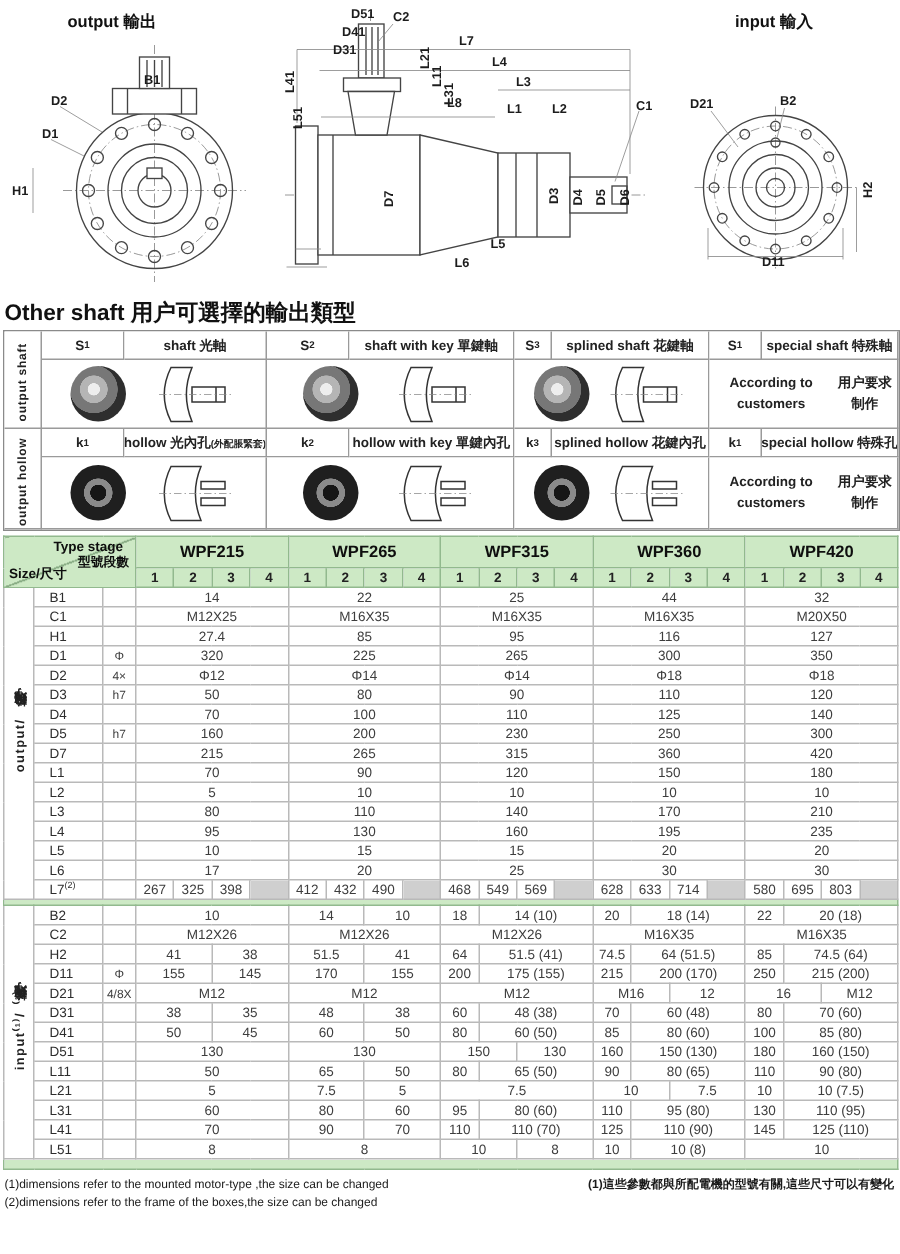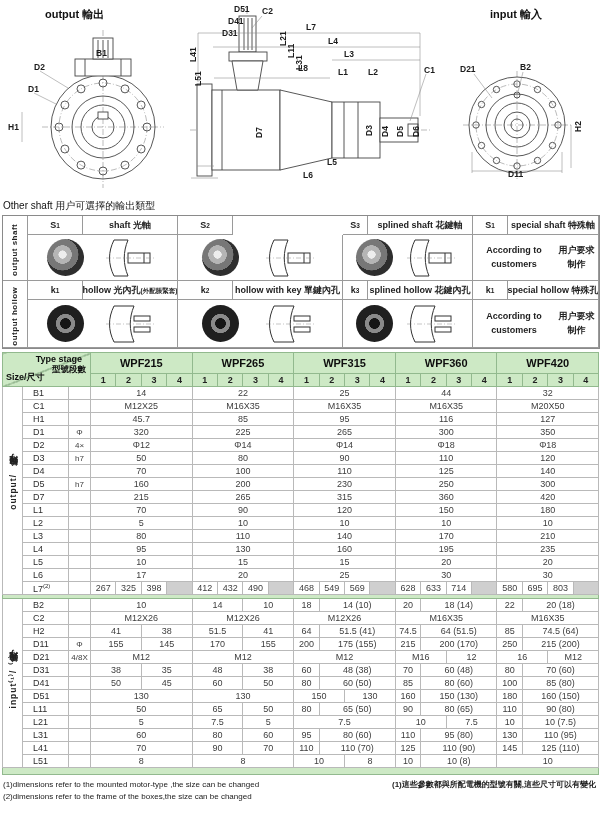--- a/index.html
+++ b/index.html
@@ -11,21 +11,21 @@
   #out-title{left:45px;top:7px;}
   #in-title{left:490px;top:7px;}
   #drawing-svg .o{stroke:#444;stroke-width:0.9;fill:none;}
   #drawing-svg .f{stroke:#444;stroke-width:0.9;fill:#fff;}
   #drawing-svg .cl{stroke:#777;stroke-width:0.5;stroke-dasharray:6 2 1 2;fill:none;}
   #drawing-svg .dim{stroke:#888;stroke-width:0.55;fill:none;}
   #dim-labels text{font-family:"Liberation Sans",sans-serif;font-size:8.5px;font-weight:bold;fill:#1c1c1c;}
 
   
   .oshaft{margin:0 2px;}
-  .os-title{font-size:10px;font-weight:normal;padding:3px 0 2px 1px;color:#111;}
+  .os-title{font-size:15px;font-weight:bold;padding:3px 0 2px 1px;color:#111;}
   .os-grid{display:grid;grid-template-columns:25px 55px 95px 55px 110px 25px 105px 35px 91px;
            grid-template-rows:19px 46px 19px 48px;border:1px solid #8a8a8a;width:596px;}
   .oc{border-right:1px solid #9a9a9a;border-bottom:1px solid #9a9a9a;display:flex;align-items:center;justify-content:center;overflow:hidden;background:#fff;}
   .oside span{writing-mode:vertical-rl;transform:rotate(180deg);font-size:8px;font-weight:bold;letter-spacing:.5px;white-space:nowrap;}
   .ohead{font-weight:bold;font-size:9px;white-space:nowrap;}
   .ohead sub{font-size:6.5px;}
   .ohead .sm{font-size:6.5px;}
   .oimg{justify-content:space-evenly;}
   .photo{width:37px;height:37px;border-radius:50%;flex:0 0 auto;}
   .photo.s{background:radial-gradient(circle at 42% 42%,#eee 0 13%,#b5b5b5 14% 30%,#777 31% 52%,#2e2e2e 53% 100%);}
@@ -214,20 +214,23 @@
       <div class="oc oimg" style="grid-row:2;grid-column:2 / span 2">
         <div class="photo s"></div>
         <svg width="54" height="40" viewBox="0 0 54 40" class="ldraw">
           <path class="o" d="M10,2 C4,14 4,26 10,38 L24,38 C19,26 19,14 24,2 Z"></path>
           <rect class="o" x="24" y="15" width="22" height="10"></rect>
           <line class="o" x1="40" y1="15" x2="40" y2="25"></line>
           <line class="cl" x1="2" y1="20" x2="52" y2="20"></line>
         </svg>
       </div>
       <div class="oc ohead" style="grid-row:1;grid-column:4">S<sub>2</sub></div>
+      <div class="oc ohead" style="grid-row:1;grid-column:5">
+        <span>shaft with key 單鍵軸</span>
+      </div>
       <div class="oc oimg" style="grid-row:2;grid-column:4 / span 2">
         <div class="photo s"></div>
         <svg width="54" height="40" viewBox="0 0 54 40" class="ldraw">
           <path class="o" d="M10,2 C4,14 4,26 10,38 L24,38 C19,26 19,14 24,2 Z"></path>
           <rect class="o" x="24" y="15" width="22" height="10"></rect>
           <line class="o" x1="40" y1="15" x2="40" y2="25"></line>
           <line class="cl" x1="2" y1="20" x2="52" y2="20"></line>
         </svg>
       </div>
       <div class="oc ohead" style="grid-row:1;grid-column:6">S<sub>3</sub></div>
@@ -380,21 +383,21 @@
         <td class="rmod"></td>
         <td colspan="4">M12X25</td>
         <td colspan="4">M16X35</td>
         <td colspan="4">M16X35</td>
         <td colspan="4">M16X35</td>
         <td colspan="4">M20X50</td>
       </tr>
       <tr>
         <td class="rlab">H1</td>
         <td class="rmod"></td>
-        <td colspan="4">45.7</td>
+        <td colspan="4">27.4</td>
         <td colspan="4">85</td>
         <td colspan="4">95</td>
         <td colspan="4">116</td>
         <td colspan="4">127</td>
       </tr>
       <tr>
         <td class="rlab">D1</td>
         <td class="rmod">Φ</td>
         <td colspan="4">320</td>
         <td colspan="4">225</td>

